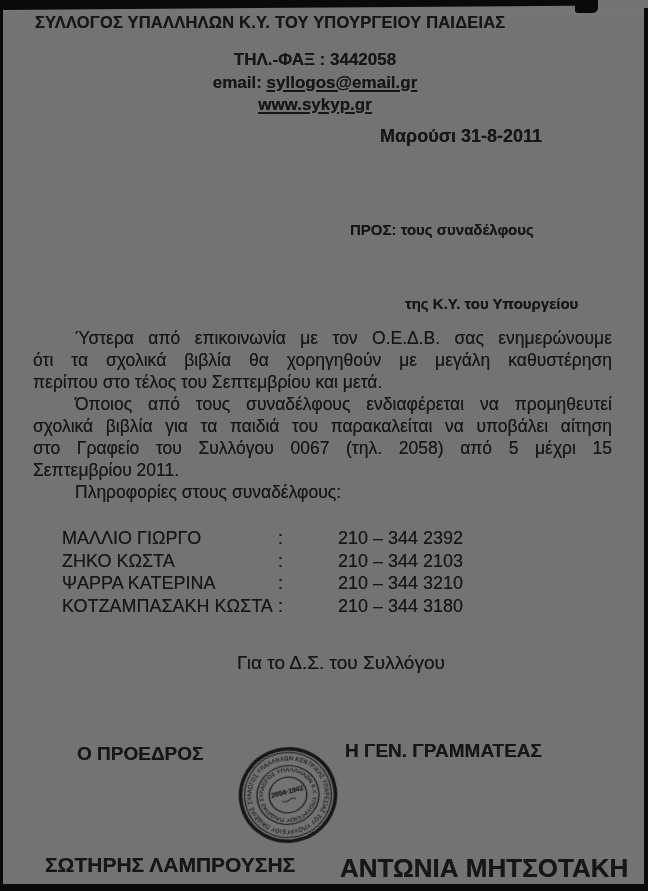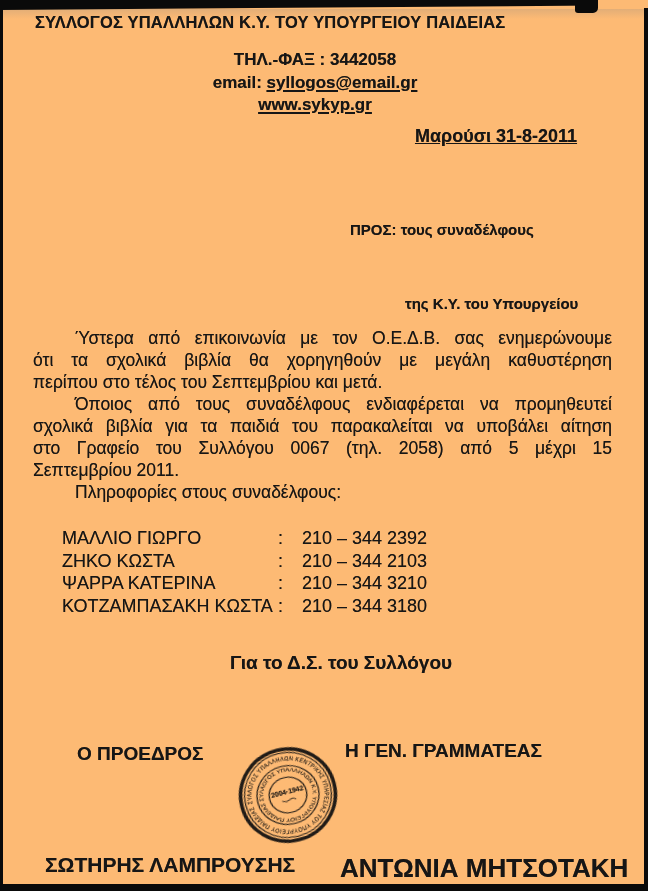--- a/index.html
+++ b/index.html
@@ -1,17 +1,17 @@
 <!DOCTYPE html>
 <html><head>
 <meta charset="utf-8">
 <style>
   html,body{margin:0;padding:0;background:#ffffff;}
   .page{
-    position:relative;width:648px;height:891px;background:#fdba74;
+    position:relative;width:648px;height:891px;background:#737373;
     font-family:"Liberation Sans",sans-serif;color:#161616;overflow:hidden;
     text-shadow:0 0 .5px rgba(0,0,0,.55);
   }
   .abs{position:absolute;}
   .b{font-weight:normal;}
   .u{text-decoration:underline;text-decoration-thickness:1.6px;text-underline-offset:2px;}
 
   
   .scan-top{left:0;top:0;width:598px;height:10px;background:#0a0a0a;
             clip-path:polygon(0 0,100% 0,100% 55%,0 100%);}
@@ -20,37 +20,37 @@
   .scan-right{left:644px;top:8px;width:4px;height:883px;background:#0a0a0a;}
   .scan-bottom{left:0;top:884px;width:648px;height:7px;background:#0a0a0a;}
   .scan-shadow{left:0;top:9px;width:648px;height:10px;
                background:linear-gradient(180deg,rgba(130,130,130,.22),rgba(255,255,255,0));}
 
   .org-title{left:35px;top:13px;font-weight:bold;font-size:16.5px;letter-spacing:.2px;}
 
   .contact{left:60px;top:49px;width:510px;text-align:center;font-weight:bold;
            font-size:17px;line-height:22.5px;}
 
-  .dateline{left:380px;top:126px;width:232px;text-align:center;font-weight:bold;font-size:18px;text-decoration:underline;}
+  .dateline{left:380px;top:126px;width:232px;text-align:left;font-weight:bold;font-size:18px;}
 
   .recipient{left:350px;top:217px;font-weight:bold;font-size:15px;line-height:25.5px;}
   .recipient .line2{padding-left:55px;margin-top:48px;}
 
   .body-block{left:33px;top:327px;width:579px;font-size:17.5px;}
   .bline{height:22px;line-height:22px;text-align:justify;text-align-last:justify;text-justify:inter-word;}
   .bline.endl{text-align-last:left;}
   .bline.ind{text-indent:42px;}
 
   .plist{left:62px;top:527px;font-size:18px;}
   .prow{display:flex;height:22.5px;line-height:22.5px;align-items:flex-start;}
   .pname{width:216px;}
   .psep{width:8px;}
-  .pphone{margin-left:16px;}
+  .pphone{margin-left:52px;}
 
-  .closing{left:35px;top:652px;width:612px;text-align:center;font-weight:bold;font-size:19px;}
+  .closing{left:35px;top:652px;width:612px;text-align:center;font-weight:normal;font-size:19px;}
 
   .sig-president{left:77px;top:743px;font-weight:bold;font-size:19px;}
   .sig-secretary{left:345px;top:740px;font-weight:bold;font-size:19px;}
   .name-president{left:45px;top:853px;font-weight:bold;font-size:21px;}
   .name-secretary{left:340px;top:853px;font-weight:bold;font-size:26px;}
 
   .stamp{left:237px;top:747px;width:102px;height:96px;transform:rotate(-14deg);
          filter:blur(.3px);opacity:.93;}
   .stamp svg{width:100%;height:100%;}
   .stamp text{font-family:"Liberation Sans",sans-serif;fill:#111;}

